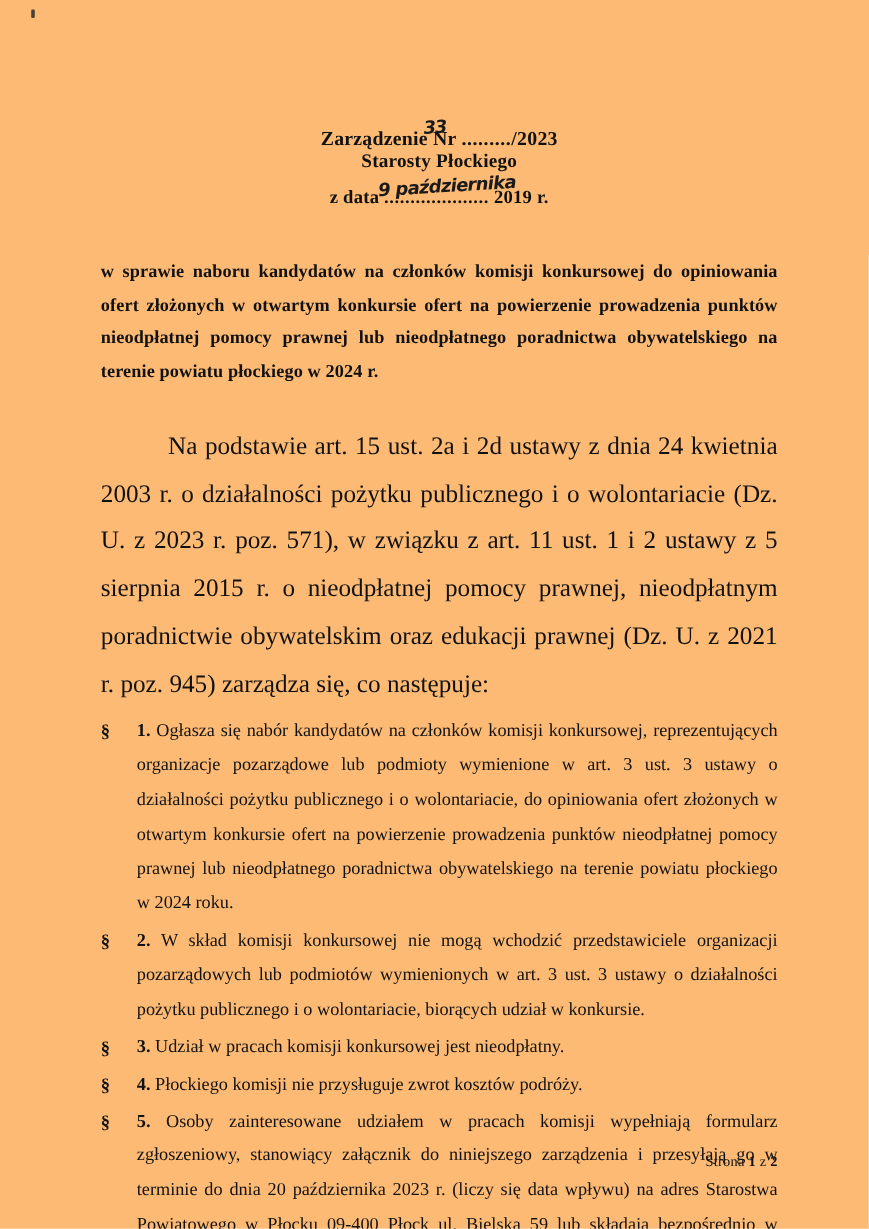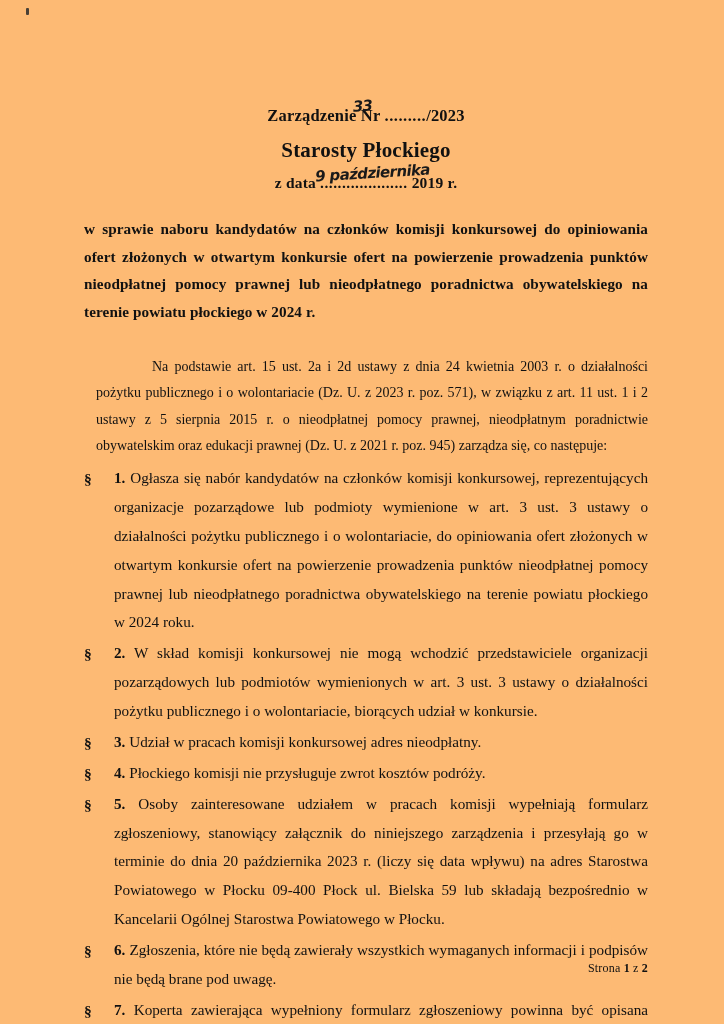--- a/index.html
+++ b/index.html
@@ -72,22 +72,22 @@
     display: inline-block;
   }
   .hand-num {
     position: absolute;
     left: 86px;
     top: -9px;
     font-size: 15px;
     letter-spacing: -1px;
   }
   .header .line.sub {
-    margin-top: 15px;
-    font-size: 21px;
+    margin-top: 2px;
+    font-size: 16px;
   }
   .header .line.date-line {
     margin-top: 14px;
     font-size: 15.5px;
     font-weight: bold;
   }
   .date-wrap {
     position: relative;
     display: inline-block;
     white-space: pre;
@@ -96,38 +96,37 @@
     position: absolute;
     left: 40px;
     top: -9px;
     font-size: 15px;
     letter-spacing: -.6px;
     transform: rotate(-3.5deg);
   }
 
   
   .subject {
-    margin-top: 25px;
+    margin-top: 41px;
     font-weight: bold;
     font-size: 15.2px;
     line-height: 1.82;
     text-align: justify;
     text-justify: inter-word;
     letter-spacing: .1px;
   }
 
   
   .basis {
     margin-top: 28px;
-    font-size: 14px;
+    font-size: 21px;
     line-height: 1.9;
     text-align: justify;
     text-justify: inter-word;
     text-indent: 56px;
-    margin-left: 12px;
   }
 
   
   .sections {
     margin-top: 4px;
   }
   .section {
     position: relative;
     padding-left: 30px;
     font-size: 15.2px;
@@ -196,21 +195,21 @@
         <span>Ogłasza się nabór kandydatów na członków komisji konkursowej, reprezentujących organizacje pozarządowe lub podmioty wymienione w art. 3 ust. 3 ustawy o działalności pożytku publicznego i o wolontariacie, do opiniowania ofert złożonych w otwartym konkursie ofert na powierzenie prowadzenia punktów nieodpłatnej pomocy prawnej lub nieodpłatnego poradnictwa obywatelskiego na terenie powiatu płockiego w 2024 roku.</span>
       </div>
 
       <div class="section">
         <span class="mark">§</span><span class="num">2.</span>
         <span>W skład komisji konkursowej nie mogą wchodzić przedstawiciele organizacji pozarządowych lub podmiotów wymienionych w art. 3 ust. 3 ustawy o działalności pożytku publicznego i o wolontariacie, biorących udział w konkursie.</span>
       </div>
 
       <div class="section single">
         <span class="mark">§</span><span class="num">3.</span>
-        <span>Udział w pracach komisji konkursowej adres nieodpłatny.</span>
+        <span>Udział w pracach komisji konkursowej jest nieodpłatny.</span>
       </div>
 
       <div class="section single">
         <span class="mark">§</span><span class="num">4.</span>
         <span>Płockiego komisji nie przysługuje zwrot kosztów podróży.</span>
       </div>
 
       <div class="section">
         <span class="mark">§</span><span class="num">5.</span>
         <span>Osoby zainteresowane udziałem w pracach komisji wypełniają formularz zgłoszeniowy, stanowiący załącznik do niniejszego zarządzenia i przesyłają go w terminie do dnia 20 października 2023 r. (liczy się data wpływu) na adres Starostwa Powiatowego w Płocku 09-400 Płock ul. Bielska 59 lub składają bezpośrednio w Kancelarii Ogólnej Starostwa Powiatowego w Płocku.</span>

